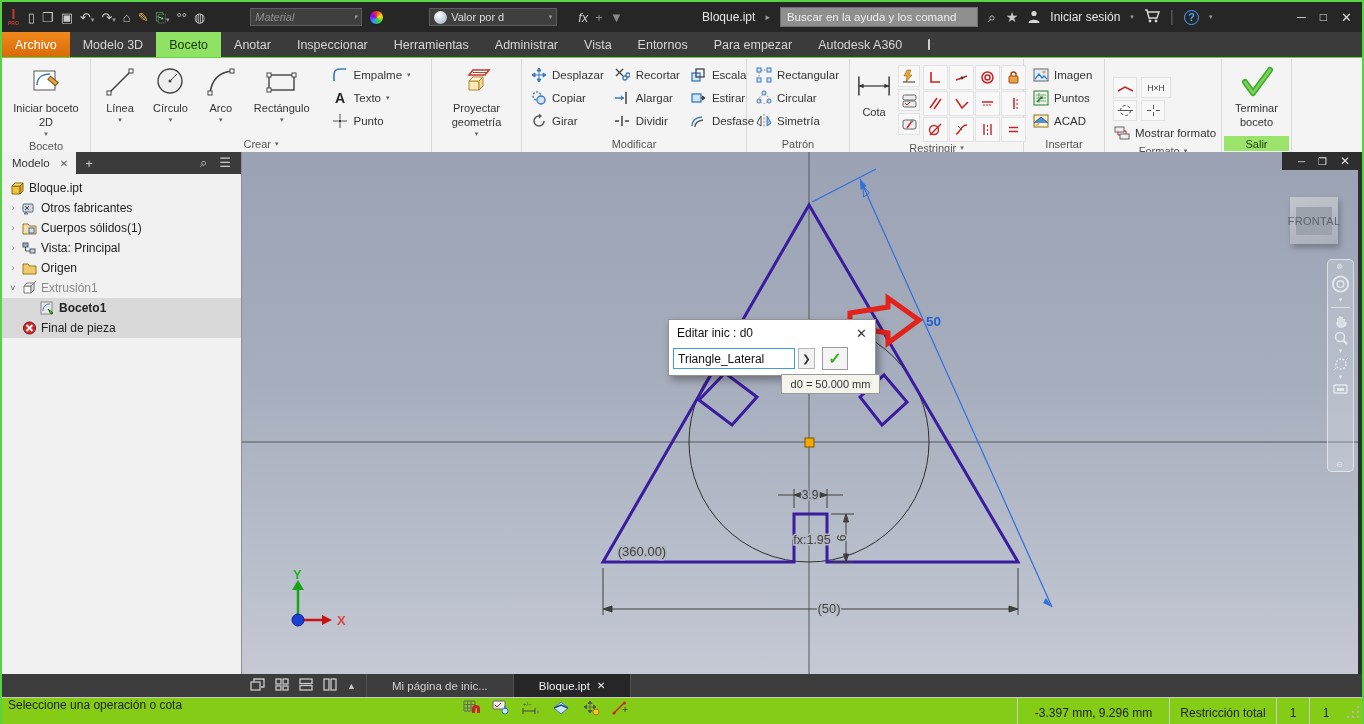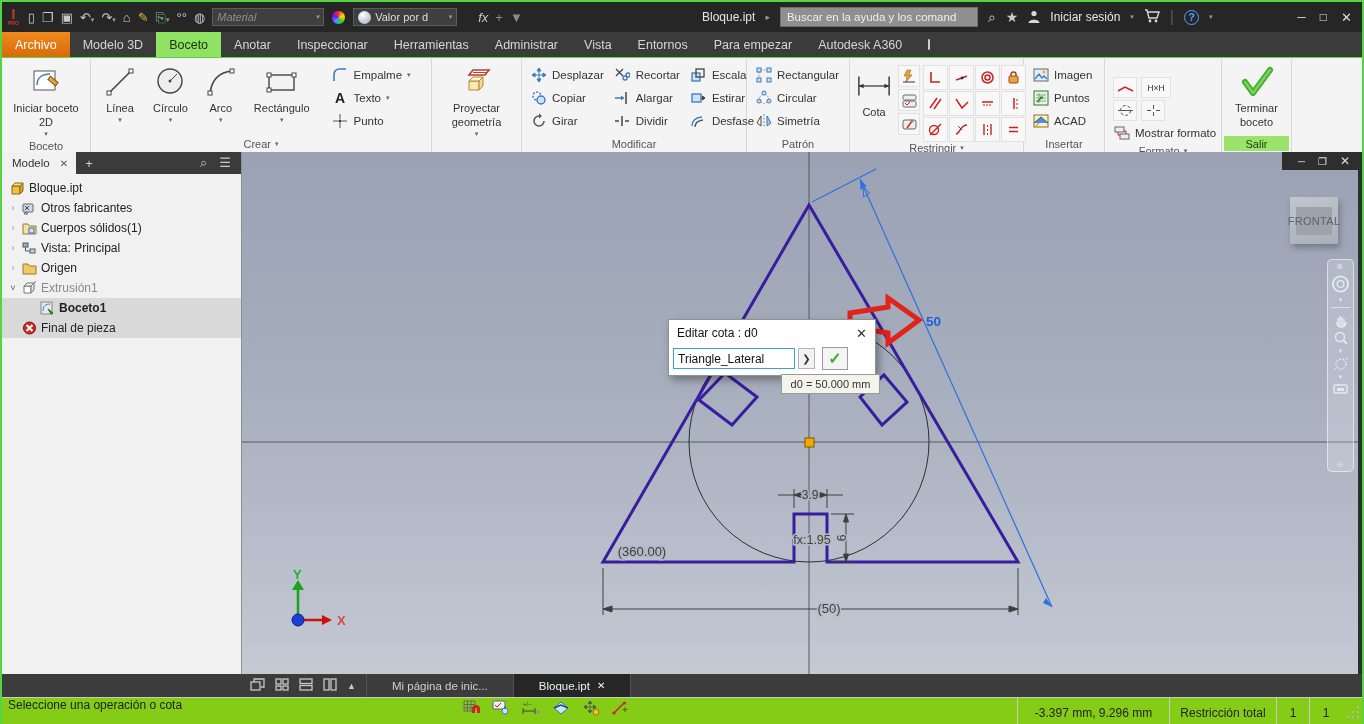--- a/index.html
+++ b/index.html
@@ -12,21 +12,21 @@
   #titlebar { position:absolute; left:0; top:0; width:1360px; height:30px;
     background:#262626; display:flex; align-items:center; color:#cfcfcf; }
   .qat { display:flex; align-items:center; gap:7px; padding-left:6px; }
   .qbtn { font-size:13px; color:#c9c9c9; cursor:default; line-height:1; }
   .logo { color:#c43a2a; font-weight:bold; font-size:14px; display:flex; flex-direction:column;
     align-items:center; line-height:0.8; margin-right:2px;}
   .logo small{ font-size:5px; color:#c43a2a; }
   .drop { font-size:7px; color:#9a9a9a; }
   .qsel { height:18px; background:#3f3f3f; border:1px solid #5c5c5c; color:#8f8f8f;
     font-style:italic; font-size:11px; display:flex; align-items:center; justify-content:space-between;
-    padding:0 4px; }
+    padding:0 4px;margin-left:38px; }
   .colorwheel { width:15px; height:15px; border-radius:50%;
     background:conic-gradient(#e33,#fd0,#3c3,#39f,#80f,#e33); border:1px solid #222;}
   .ball { width:13px; height:13px; border-radius:50%;
     background:radial-gradient(circle at 35% 30%, #fff,#9ab); }
   .tb-title { color:#e6e6e6; font-size:12px; }
   .searchbox { width:198px; height:20px; background:#8f8f8f; color:#efefef; border:1px solid #6f6f6f;
     font-size:11.5px; padding:0 6px; display:flex; align-items:center; }
   .winctl { display:flex; gap:14px; margin:0 10px; color:#dedede; font-size:12px;}
 
   
@@ -154,21 +154,21 @@
       <span class="qbtn">⌂</span>
       <span class="qbtn" style="color:#e3b341;">✎</span>
       <span class="qbtn" style="color:#7ec27e;">⎘<span class="drop">▾</span></span>
       <span class="qbtn">°°</span>
       <span class="qbtn">◍</span>
       <span class="qsel" style="width:112px;">
         <span>Material</span>
           <span class="drop">▾</span>
         </span>
       <span class="colorwheel"></span>
-      <span class="qsel" style="width:104px; font-style:normal; color:#ddd;">
+      <span class="qsel" style="width:128px; font-style:normal; color:#ddd;">
         <span style="display:flex;align-items:center;gap:4px;">
             <span class="ball"></span>
             <span>Valor por d</span>
           </span>
           <span class="drop">▾</span>
         </span>
       <span class="qbtn"><span class="ball" style="background:radial-gradient(circle at 35% 30%,#fff,#49f);"></span></span>
       <span class="qbtn"><span class="ball" style="background:radial-gradient(circle at 35% 30%,#fff,#e55);"></span></span>
       <span class="qbtn" style="font-style:italic;">fx</span>
       <span class="qbtn" style="color:#8a8a8a;">+</span>
@@ -898,21 +898,21 @@
         <svg width="17" height="14" viewBox="0 0 17 14">
             <rect x="2" y="3" width="13" height="8" rx="1" fill="none" stroke="#eef1f5" stroke-width="1.4"></rect>
             <rect x="5" y="6" width="7" height="3" fill="#eef1f5"></rect>
           </svg>
         </span>
       <span class="navi" style="font-size:8px; margin-top:auto; align-self:flex-end; margin-right:3px;">⊖</span>
     </div>
 
     <div id="dialog">
       <div class="dtitle">
-        <span>Editar cota : d0</span>
+        <span>Editar inic : d0</span>
         <span style="font-size:13px; color:#333;">✕</span>
       </div>
       <div class="drow">
         <input id="dlg-input" value="Triangle_Lateral" style="">
         <span class="dlg-arrow">❯</span>
         <span class="dlg-ok">✓</span>
       </div>
     </div>
     <div id="tooltip">d0 = 50.000 mm</div>
   </div>

